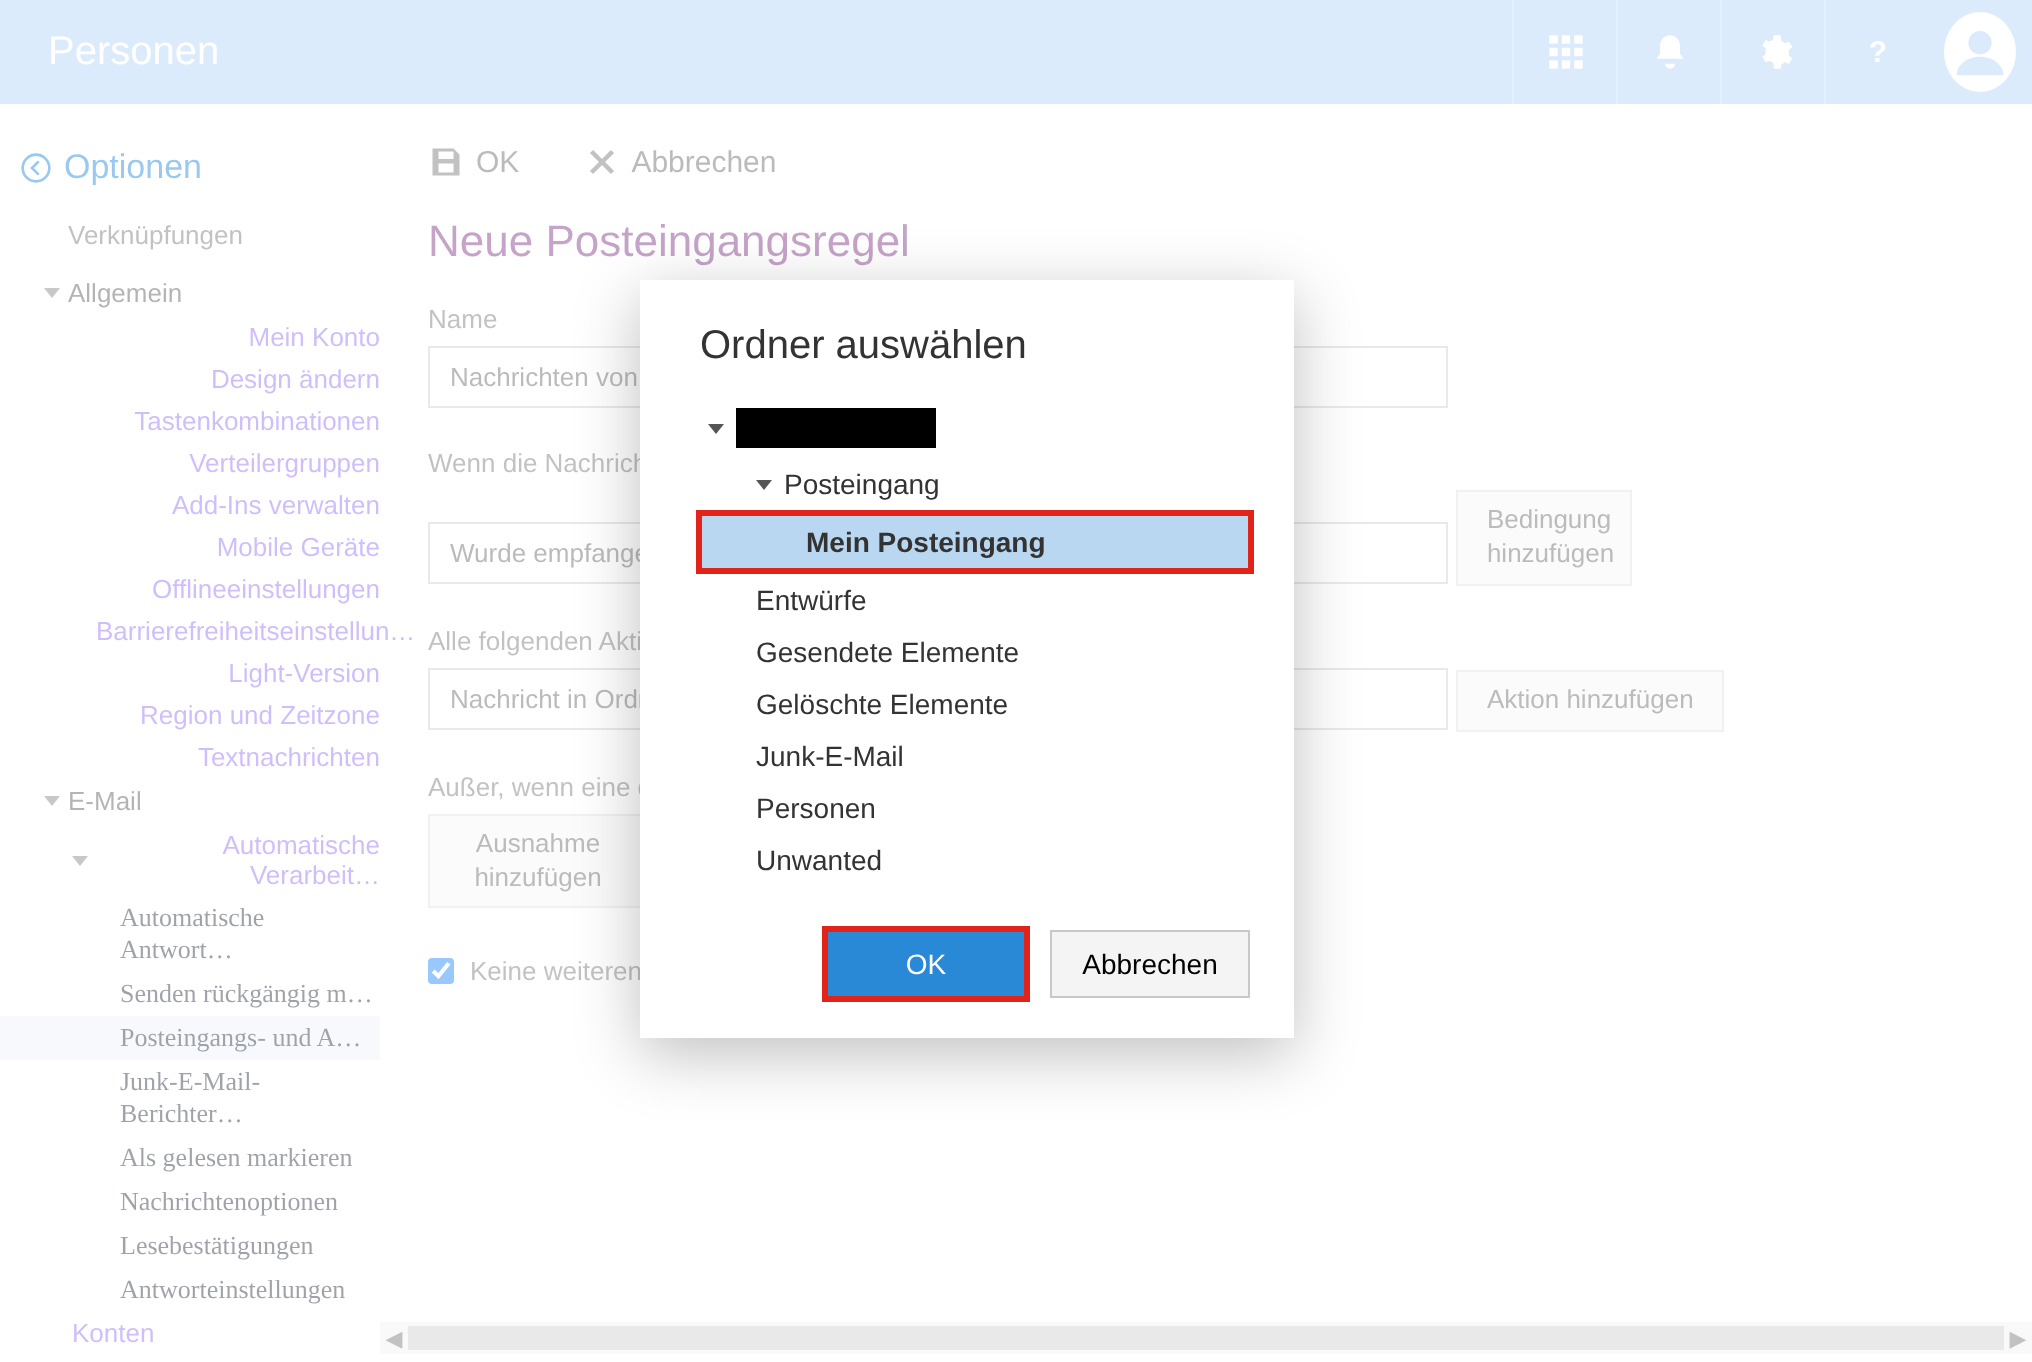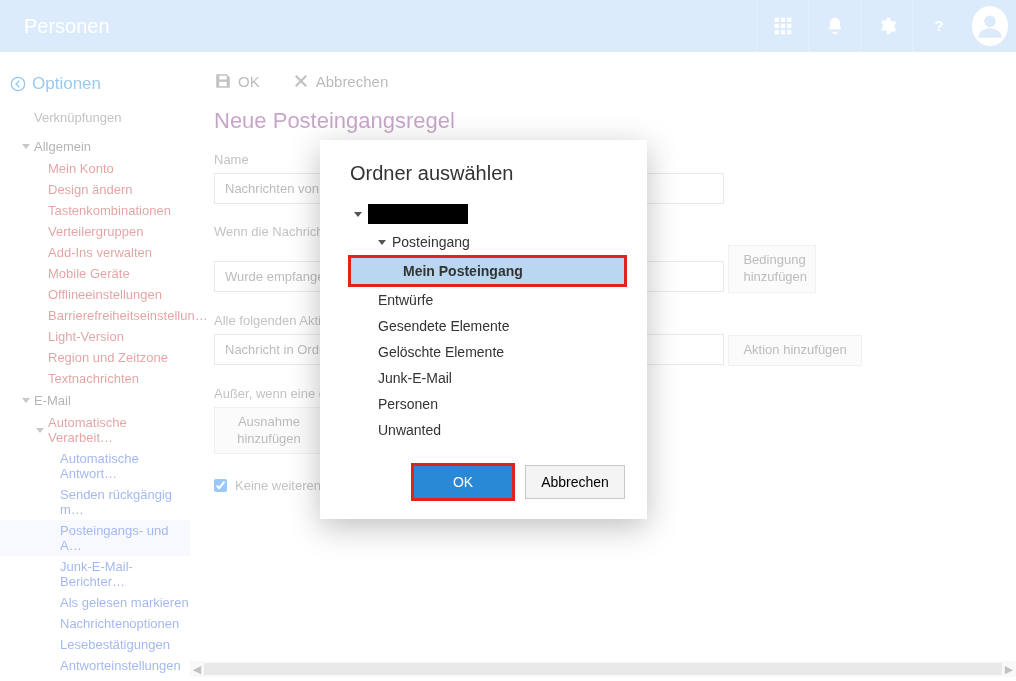--- a/index.html
+++ b/index.html
@@ -12,22 +12,22 @@
   .topbar .iconcell { width:52px; display:flex; align-items:center; justify-content:center; border-left:1px solid rgba(255,255,255,.25); }
   .topbar svg { width:20px; height:20px; fill:#fff; }
   .avatar-circle { width:40px; height:40px; border-radius:50%; background:#fff; display:flex; align-items:center; justify-content:center; margin:0 8px;}
   .avatar-circle svg { fill:#a9cef4; width:28px; height:28px;}
 
   
   .leftnav { position:absolute; top:52px; left:0; width:190px; bottom:16px; background:#fff; padding-top:18px; font-size:13px; color:#666; }
   .leftnav .opt-head { color:#0078d4; font-size:17px; padding:4px 10px 12px 10px; display:flex; align-items:center; gap:6px;}
   .leftnav .shortcuts { padding:4px 10px 10px 34px; color:#666; }
   .leftnav .section { padding:4px 0 4px 22px; color:#444; display:flex; align-items:center; gap:4px;}
-  .leftnav .subitem { padding:3px 0 3px 48px; color:#b91c1c; }
-  .leftnav .subsubitem { padding:3px 0 3px 60px; color:#1d4ed8; }
+  .leftnav .subitem { padding:3px 0 3px 48px; color:#8b5cf6;text-align:right; }
+  .leftnav .subsubitem { padding:3px 0 3px 60px; color:#0f172a;font-family:Liberation Serif, serif; }
   .leftnav .caret { width:0; height:0; border-left:4px solid transparent; border-right:4px solid transparent; border-top:5px solid #777; display:inline-block;}
 
   
   .main { position:absolute; top:52px; left:190px; right:0; bottom:0; padding:20px 24px; color:#666; }
   .toolbar { display:flex; gap:32px; align-items:center; margin-bottom:18px; font-size:15px; color:#555; }
   .toolbar .tbtn { display:flex; align-items:center; gap:6px; cursor:pointer;}
   .main h1 { font-weight:300; font-size:22px; color:#701a75; margin-bottom:18px;}
   .form-label { font-size:13px; color:#666; margin-top:6px; margin-bottom:6px; display:block;}
   .form-input { width:510px; border:1px solid #c8c8c8; background:#fff; padding:7px 10px; font-size:13px; color:#555; margin-bottom:14px;}
   .sub-btn { border:1px solid #ddd; background:#f4f4f4; padding:6px 14px; font-size:13px; color:#555; line-height:1.3; text-align:center; margin-bottom:14px; display:inline-block;}

